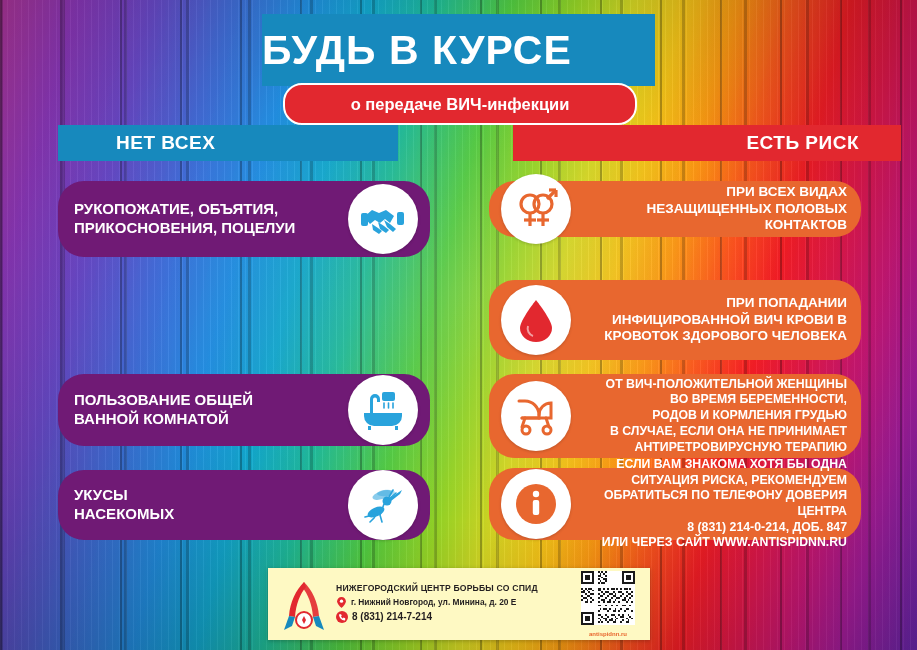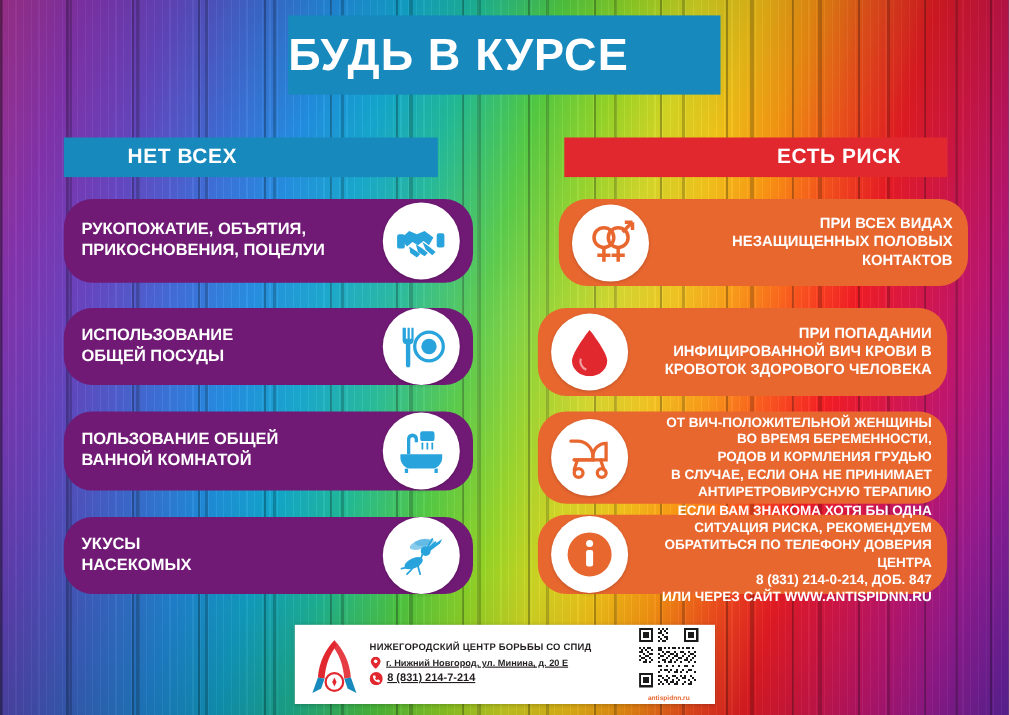--- a/index.html
+++ b/index.html
@@ -79,21 +79,21 @@
     display:flex;align-items:center;
   }
   .col-head span{
     color:#ffffff;font-size:19px;font-weight:bold;letter-spacing:0.5px;
   }
   .col-head.left{
     left:58px;top:125px;width:340px;background:#1789bd;
     justify-content:flex-start;padding-left:58px;box-sizing:border-box;
   }
   .col-head.right{
-    left:513px;top:125px;width:348px;background:#e2282f;
+    left:513px;top:125px;width:388px;background:#e2282f;
     justify-content:flex-end;padding-right:42px;box-sizing:border-box;
   }
 
   
   .card{
     position:absolute;
     border-radius:26px;
     display:flex;align-items:center;
     box-sizing:border-box;
   }
@@ -121,47 +121,50 @@
     display:flex;align-items:center;justify-content:center;
     box-shadow:0 1px 3px rgba(0,0,0,0.18);
   }
   .card.left .icon-circle{right:12px;top:50%;transform:translateY(-50%);}
   .card.right .icon-circle{left:12px;top:50%;transform:translateY(-50%);}
   .icon-circle svg{display:block;}
 
   
   .footer{
     position:absolute;left:268px;top:568px;width:382px;height:72px;
-    background:#ffffff;
+    background:#fef9c3;
     display:flex;align-items:center;
     padding:0 10px;box-sizing:border-box;
     box-shadow:0 1px 4px rgba(0,0,0,0.25);
   }
   .footer-logo{width:52px;height:58px;flex:0 0 52px;display:flex;align-items:center;justify-content:center;}
   .footer-info{flex:1 1 auto;padding-left:6px;}
   .footer-title{font-size:8.6px;font-weight:bold;color:#231f20;letter-spacing:0.2px;margin-bottom:4px;}
   .footer-row{display:flex;align-items:center;margin-bottom:3px;}
   .footer-row .pin{width:11px;height:11px;margin-right:4px;flex:0 0 11px;}
   .footer-row .tel{width:12px;height:12px;margin-right:4px;flex:0 0 12px;}
-  .footer-row span{font-size:8.4px;font-weight:bold;color:#231f20;text-decoration:underline;}
+  .footer-row span{font-size:8.4px;font-weight:bold;color:#231f20;}
   .footer-row.phone span{font-size:10px;}
   .footer-qr{width:64px;flex:0 0 64px;text-align:center;}
   .qr-box{width:54px;height:54px;margin:0 auto;}
   .qr-label{font-size:6px;color:#e8672f;font-weight:bold;margin-top:2px;}
 </style>
 </head>
 <body>
 
 <div class="poster">
   <div class="bg"></div>
   <div class="bg-dark"></div>
   <div class="bg-vig"></div>
 
   <div class="header-bar">
     <div class="header-title">БУДЬ В КУРСЕ</div>
+  </div>
+  <div class="header-sub">
+    <span>о передаче ВИЧ-инфекции</span>
   </div>
 
   <div class="col-head left">
     <span>НЕТ ВСЕХ</span>
   </div>
   <div class="col-head right">
     <span>ЕСТЬ РИСК</span>
   </div>
 
   <div class="card left" id="l0" style="top:181px;height:76px;">
@@ -174,33 +177,20 @@
           <path d="M24 24 L30 28 L36 33 L33 36 L27 31 Z"></path>
           <path d="M18 26 L24 30 L29 34 L26 37 L20 33 Z"></path>
           <path d="M12 28 L18 32 L22 35 L19 38 L13 34 Z"></path>
           <rect x="1" y="17" width="7" height="13" rx="2"></rect>
           <rect x="37" y="16" width="7" height="13" rx="2"></rect>
         </g>
       </svg>
     </div>
   </div>
 
-  <div class="card left" id="l1" style="top:280px;height:70px;">
-    <div class="txt" style="white-space: pre-line;">ИСПОЛЬЗОВАНИЕ
-ОБЩЕЙ ПОСУДЫ</div>
-    <div class="icon-circle">
-      <svg width="44" height="44" viewBox="0 0 44 44">
-        <g fill="#29a3dc">
-          <path d="M5 5 L5 16 a4 4 0 0 0 3 4 L8 39 a2 2 0 0 0 4 0 L12 20 a4 4 0 0 0 3 -4 L15 5 L13 5 L13 15 L11.5 15 L11.5 5 L9.5 5 L9.5 15 L8 15 L8 5 Z"></path>
-          <circle cx="29" cy="22" r="13" fill="none" stroke="#29a3dc" stroke-width="3"></circle>
-          <circle cx="29" cy="22" r="7" fill="#29a3dc"></circle>
-        </g>
-      </svg>
-    </div>
-  </div>
 
   <div class="card left" id="l2" style="top:374px;height:72px;">
     <div class="txt" style="white-space: pre-line;">ПОЛЬЗОВАНИЕ ОБЩЕЙ
 ВАННОЙ КОМНАТОЙ</div>
     <div class="icon-circle">
       <svg width="46" height="46" viewBox="0 0 46 46">
         <g fill="#29a3dc">
           <path d="M4 26 L42 26 L42 29 a10 10 0 0 1 -10 10 L14 39 a10 10 0 0 1 -10 -10 Z"></path>
           <path d="M10 26 L10 12 a5 5 0 0 1 10 0 L20 15 L17 15 L17 12.5 a2 2 0 0 0 -4 0 L13 26 Z"></path>
           <rect x="22" y="5" width="13" height="9" rx="2"></rect>
@@ -232,21 +222,21 @@
             <path d="M16 28 L9 34 L5 35"></path>
             <path d="M24 22 L20 33 L22 40"></path>
             <path d="M29 15 L33 8"></path>
             <path d="M30 16 L36 11"></path>
           </g>
         </g>
       </svg>
     </div>
   </div>
 
-  <div class="card right" id="r0" style="top:181px;height:79px;margin-left:19px;">
+  <div class="card right" id="r0" style="top:181px;height:56px;">
     <div class="txt" style="white-space: pre-line;">ПРИ ВСЕХ ВИДАХ
 НЕЗАЩИЩЕННЫХ ПОЛОВЫХ
 КОНТАКТОВ</div>
     <div class="icon-circle">
       <svg width="46" height="46" viewBox="0 0 46 46">
         <g fill="none" stroke="#e8672f" stroke-width="3.2">
           <circle cx="17" cy="18" r="9"></circle>
           <line x1="17" y1="27" x2="17" y2="40"></line>
           <line x1="11" y1="34" x2="23" y2="34"></line>
           <circle cx="30" cy="18" r="9"></circle>

